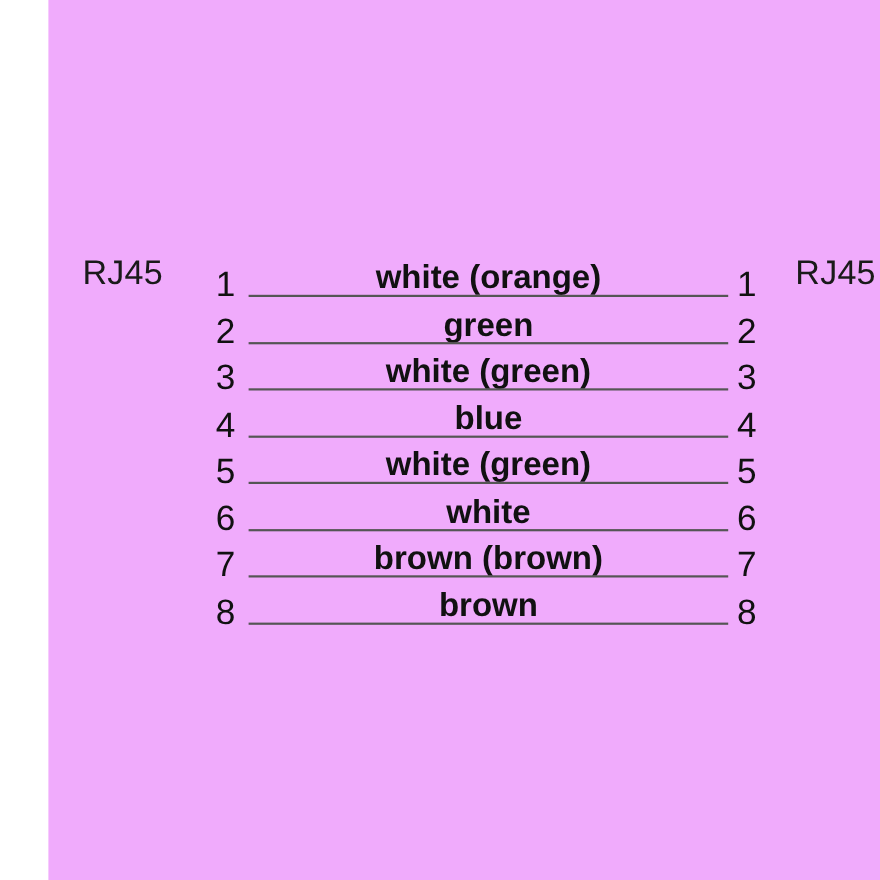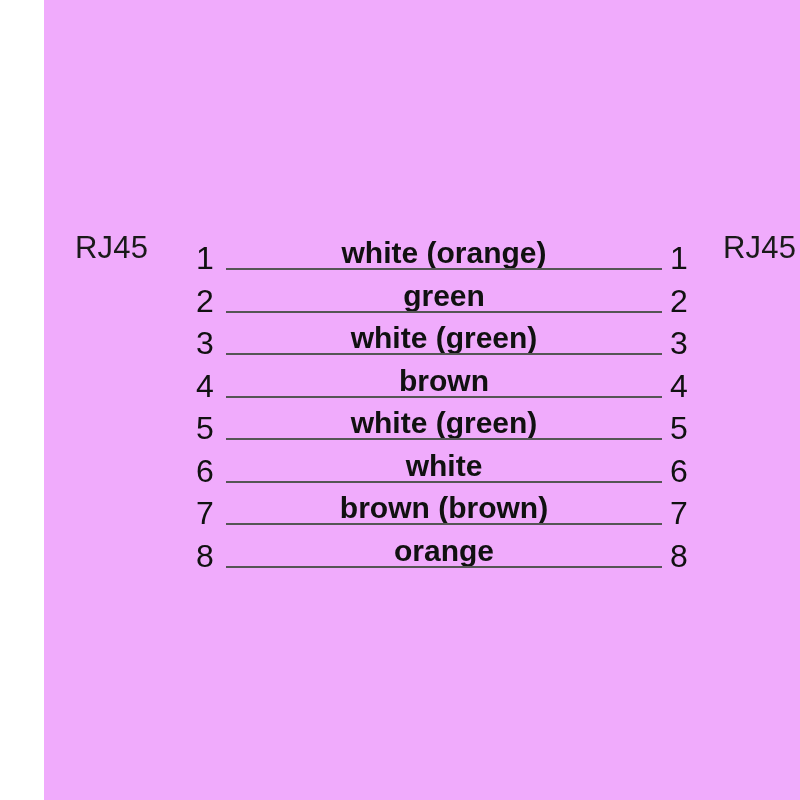--- a/index.html
+++ b/index.html
@@ -110,21 +110,21 @@
         <div class="pin-number left">2</div>
         <div class="pin-number right">2</div>
       </div>
       <div class="pin-row" style="top: 353px;">
         <div class="wire-label">white (green)</div>
         <div class="wire-line"></div>
         <div class="pin-number left">3</div>
         <div class="pin-number right">3</div>
       </div>
       <div class="pin-row" style="top: 395.5px;">
-        <div class="wire-label">brown</div>
+        <div class="wire-label">blue</div>
         <div class="wire-line"></div>
         <div class="pin-number left">4</div>
         <div class="pin-number right">4</div>
       </div>
       <div class="pin-row" style="top: 438px;">
         <div class="wire-label">white (green)</div>
         <div class="wire-line"></div>
         <div class="pin-number left">5</div>
         <div class="pin-number right">5</div>
       </div>
@@ -134,20 +134,20 @@
         <div class="pin-number left">6</div>
         <div class="pin-number right">6</div>
       </div>
       <div class="pin-row" style="top: 523px;">
         <div class="wire-label">brown (brown)</div>
         <div class="wire-line"></div>
         <div class="pin-number left">7</div>
         <div class="pin-number right">7</div>
       </div>
       <div class="pin-row" style="top: 565.5px;">
-        <div class="wire-label">orange</div>
+        <div class="wire-label">brown</div>
         <div class="wire-line"></div>
         <div class="pin-number left">8</div>
         <div class="pin-number right">8</div>
       </div>
     </div>
 
 </div>
 
 </body></html>

